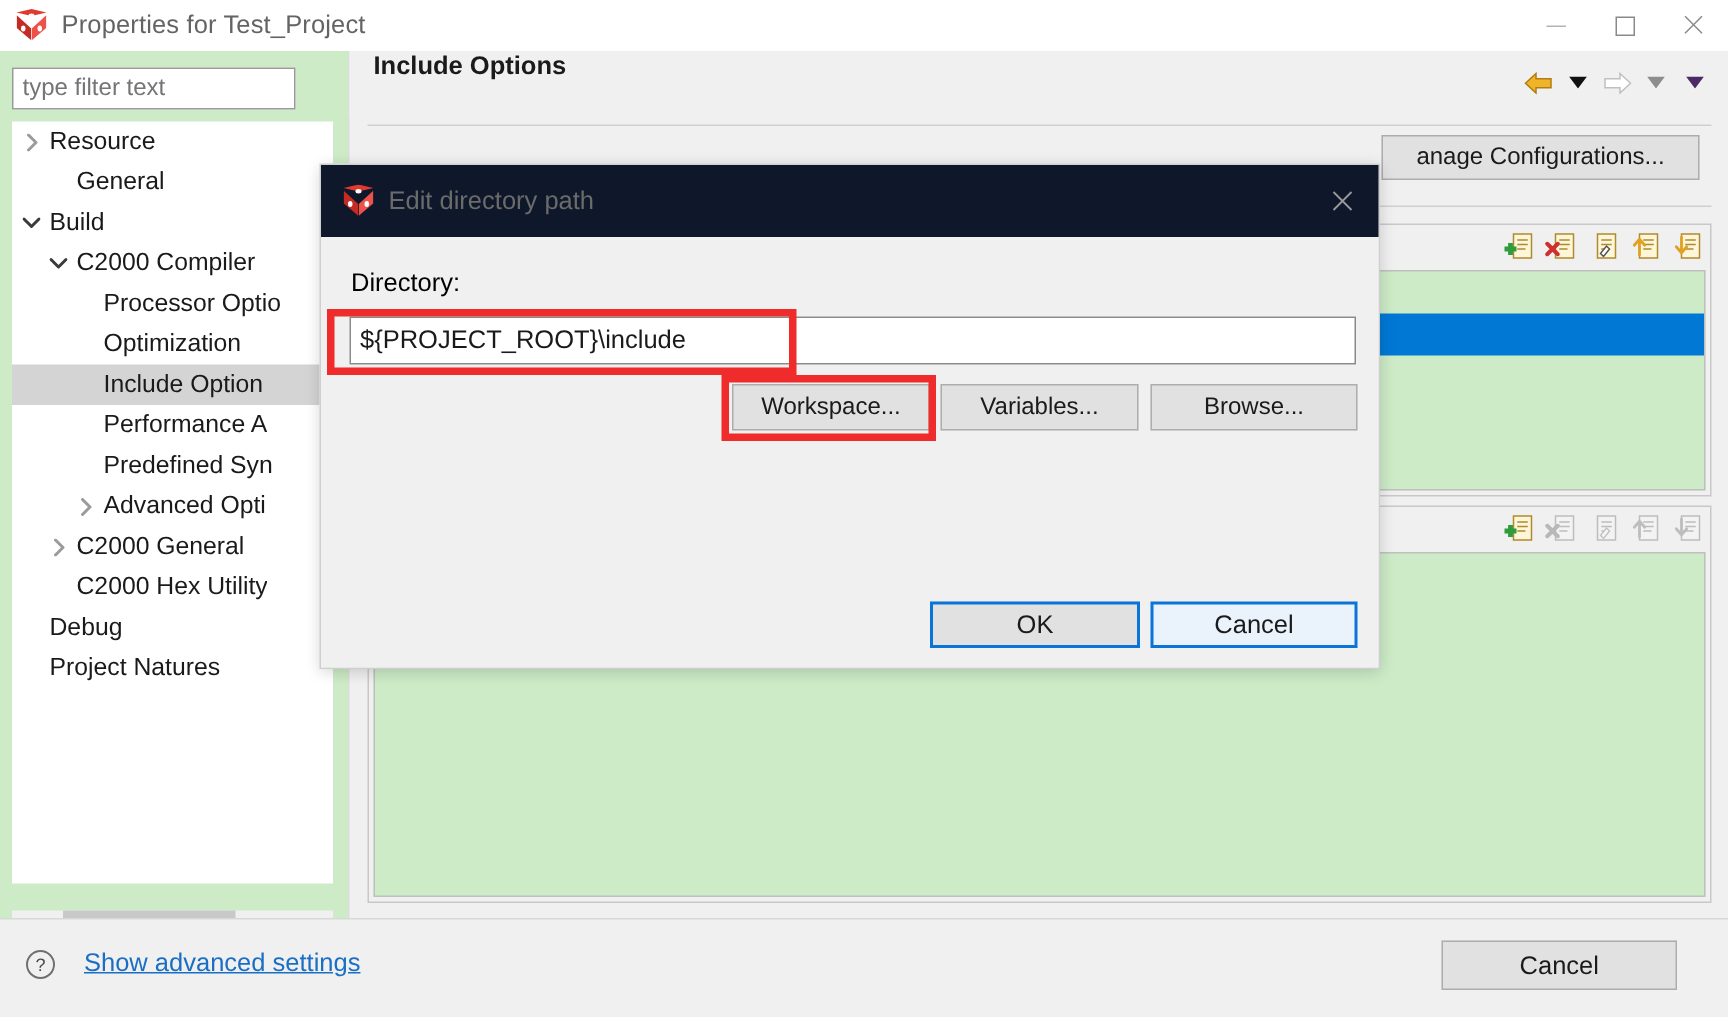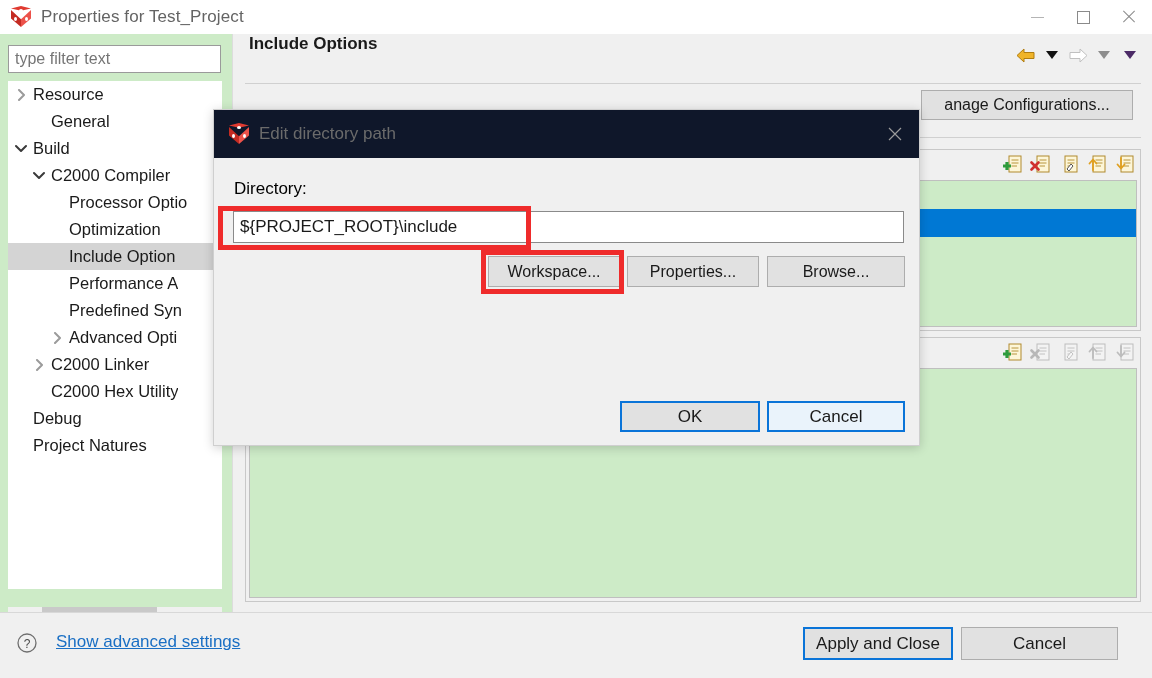--- a/index.html
+++ b/index.html
@@ -55,21 +55,21 @@
   .cube .d1 { left:9px; top:2.5px; width:4px; height:3px; }
   .cube .d2 { left:4px; top:11px; width:3px; height:4px; }
   .cube .d3 { left:15px; top:11px; width:3px; height:4px; }
 
   
   .leftpane {
     position: absolute; left: 0; top: 34px; width: 232px; height: 578px;
     background: #cdebc7;
   }
   .filterbox {
-    position:absolute; left: 8px; top: 11px; width: 213px; height: 28px;
+    position:absolute; left: 8px; top: 11px; width: 189px; height: 28px;
     background: #ffffff; border: 1px solid #9a9a9a; display:flex; align-items:flex-start;
   }
   .filter-input {
     flex: 1; height: 100%; border: 0; outline: none; background: transparent;
     font-family: "Liberation Sans", sans-serif; font-size: 16px; color: #4a4a4a;
     padding-left: 6px;
   }
   .filter-green { width: 28px; height: 100%; background: #cdebc7; }
 
   .tree {
@@ -267,21 +267,21 @@
             </svg>
           </span>
           <span class="tlabel" style="margin-left: 3px;">Advanced Opti</span>
         </div>
         <div class="trow">
           <span class="twist" style="margin-left: 22px;">
             <svg width="9" height="12" viewBox="0 0 9 12">
               <path d="M2 1 L7 6 L2 11" fill="none" stroke="#9b9b9b" stroke-width="2" stroke-linecap="round" stroke-linejoin="round"></path>
             </svg>
           </span>
-          <span class="tlabel" style="margin-left: 3px;">C2000 Linker</span>
+          <span class="tlabel" style="margin-left: 3px;">C2000 General</span>
         </div>
         <div class="trow">
           <span class="twist" style="margin-left: 22px;"></span>
           <span class="tlabel" style="margin-left: 3px;">C2000 Hex Utility</span>
         </div>
         <div class="trow">
           <span class="twist" style="margin-left: 4px;"></span>
           <span class="tlabel" style="margin-left: 3px;">Debug</span>
         </div>
         <div class="trow">
@@ -428,21 +428,20 @@
 
   <div class="bottombar">
     <div class="bb-sep"></div>
     <span class="help-ic">
       <svg width="22" height="22" viewBox="0 0 22 22">
         <circle cx="11" cy="11" r="9" fill="none" stroke="#6f6f6f" stroke-width="1.3"></circle>
         <text x="11" y="15.5" font-size="12" text-anchor="middle" fill="#4a4a4a" font-family="Liberation Sans">?</text>
       </svg>
     </span>
     <span class="adv-link">Show advanced settings</span>
-    <div class="btn apply-btn">Apply and Close</div>
     <div class="btn cancel-btn2">Cancel</div>
 
   </div>
 
   <div class="dialog">
     <div class="dlg-title">
       <span class="dlg-icon">
         <span class="cube"><span class="top"></span><span class="lf"></span><span class="rt"></span>
         <span class="d1"></span><span class="d2"></span><span class="d3"></span></span>
       </span>
@@ -450,21 +449,21 @@
       <span class="dlg-close">
         <svg width="16" height="16" viewBox="0 0 16 16">
           <path d="M2 2 L14 14 M14 2 L2 14" stroke="#9a9a9a" stroke-width="1.2"></path>
         </svg>
       </span>
     </div>
     <div class="dlg-body">
       <span class="dlg-label">Directory:</span>
       <input class="dir-input" type="text" value="${PROJECT_ROOT}\include" style="">
       <div class="btn ws-btn">Workspace...</div>
-      <div class="btn var-btn">Properties...</div>
+      <div class="btn var-btn">Variables...</div>
       <div class="btn brw-btn">Browse...</div>
       <div class="btn ok-btn">OK</div>
       <div class="btn dlg-cancel">Cancel</div>
     </div>
   </div>
 
   <div class="annot annot-input"></div>
   <div class="annot annot-ws"></div>
 
 </div>

